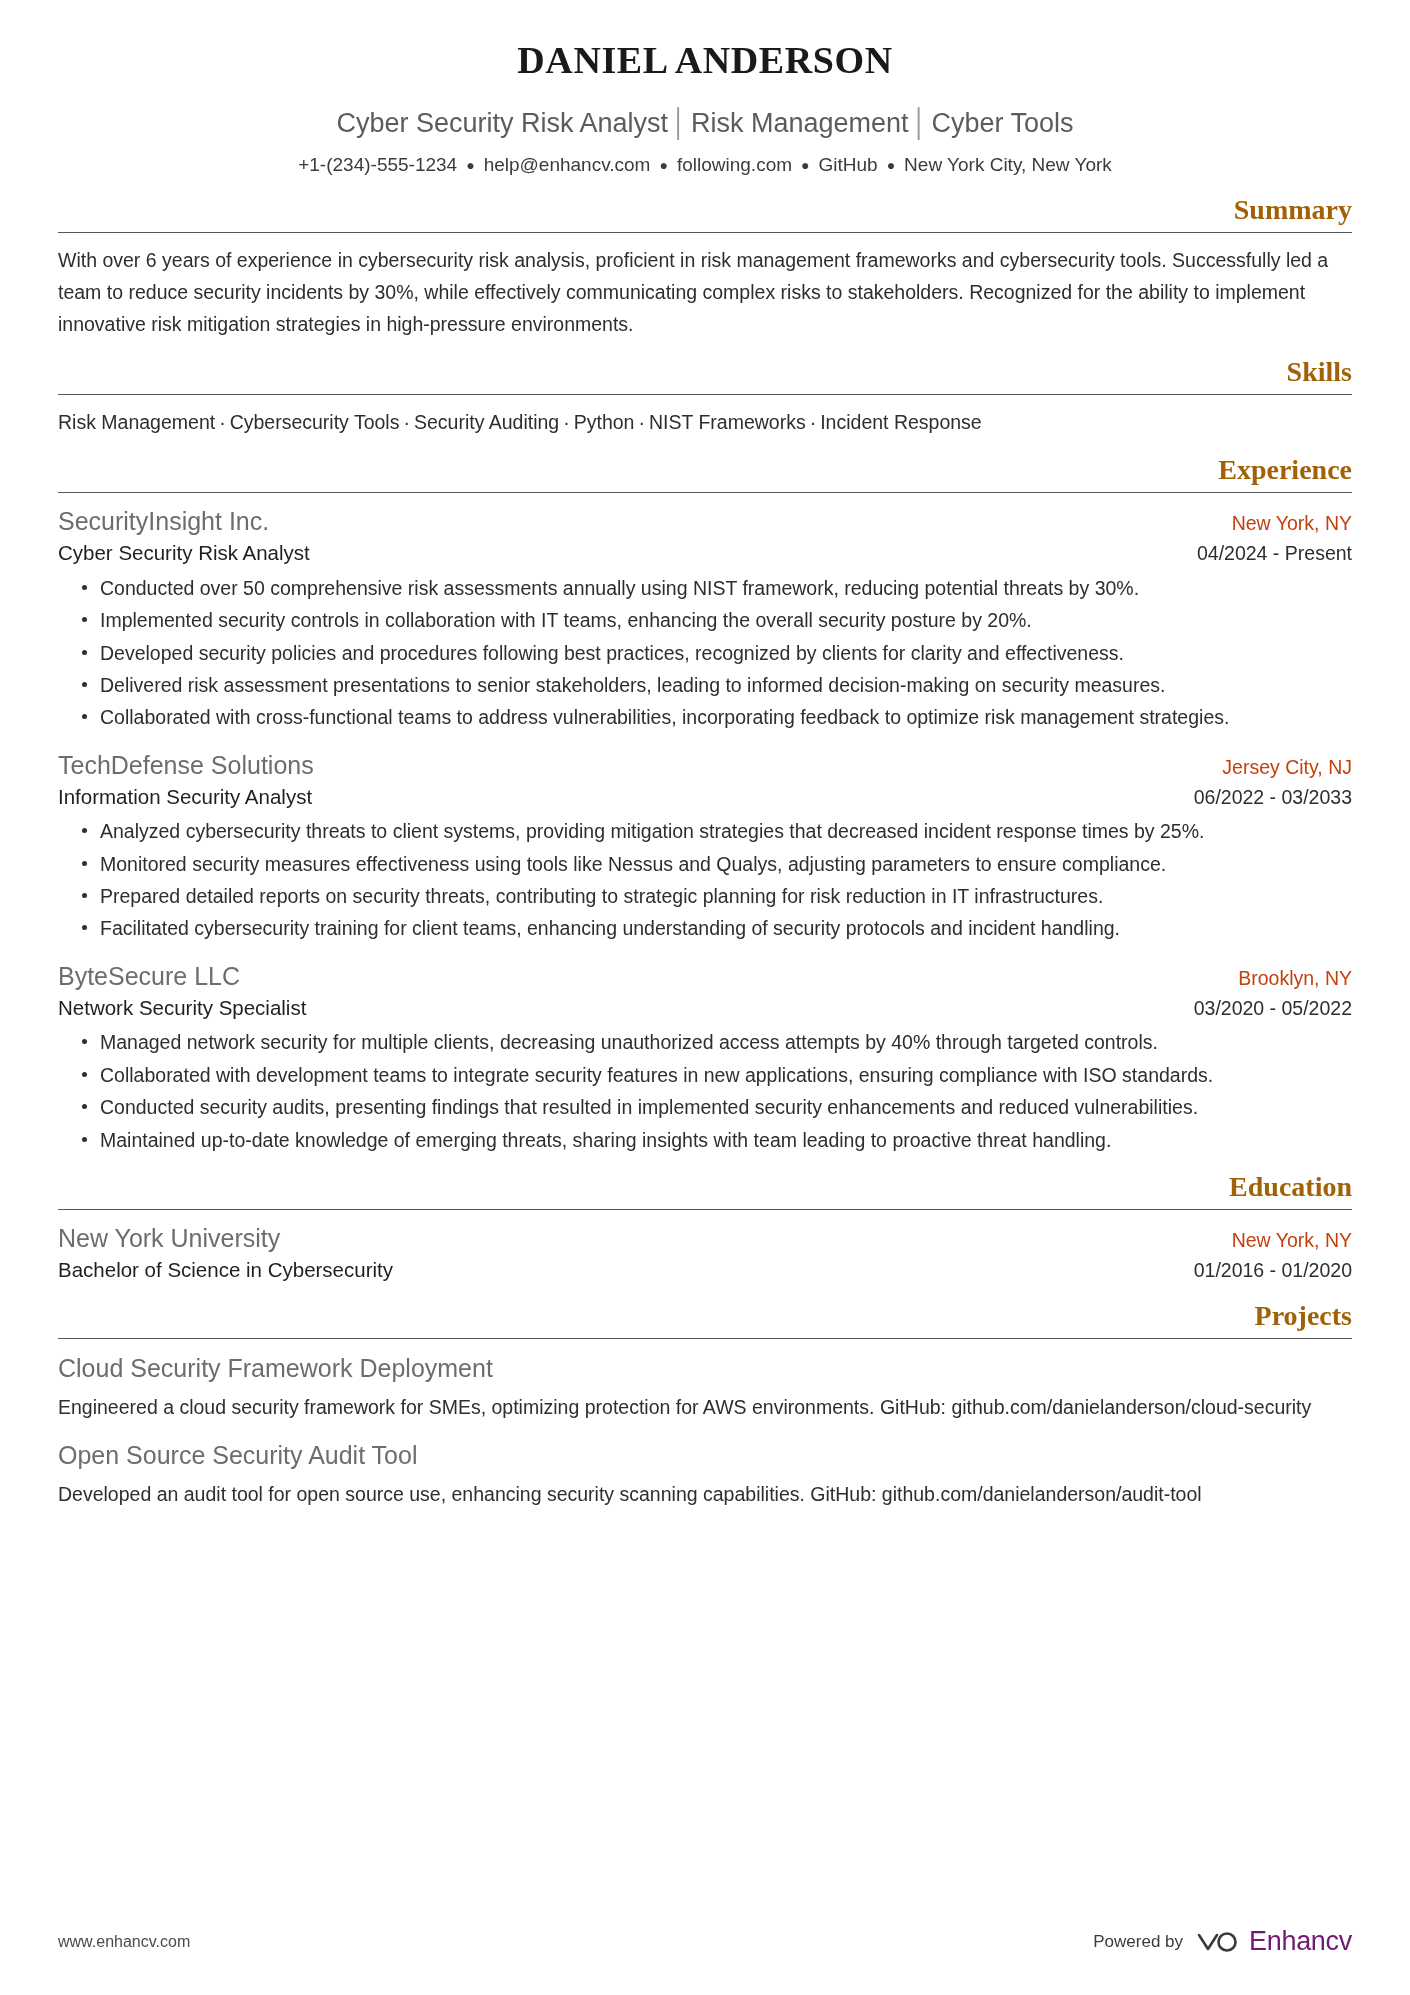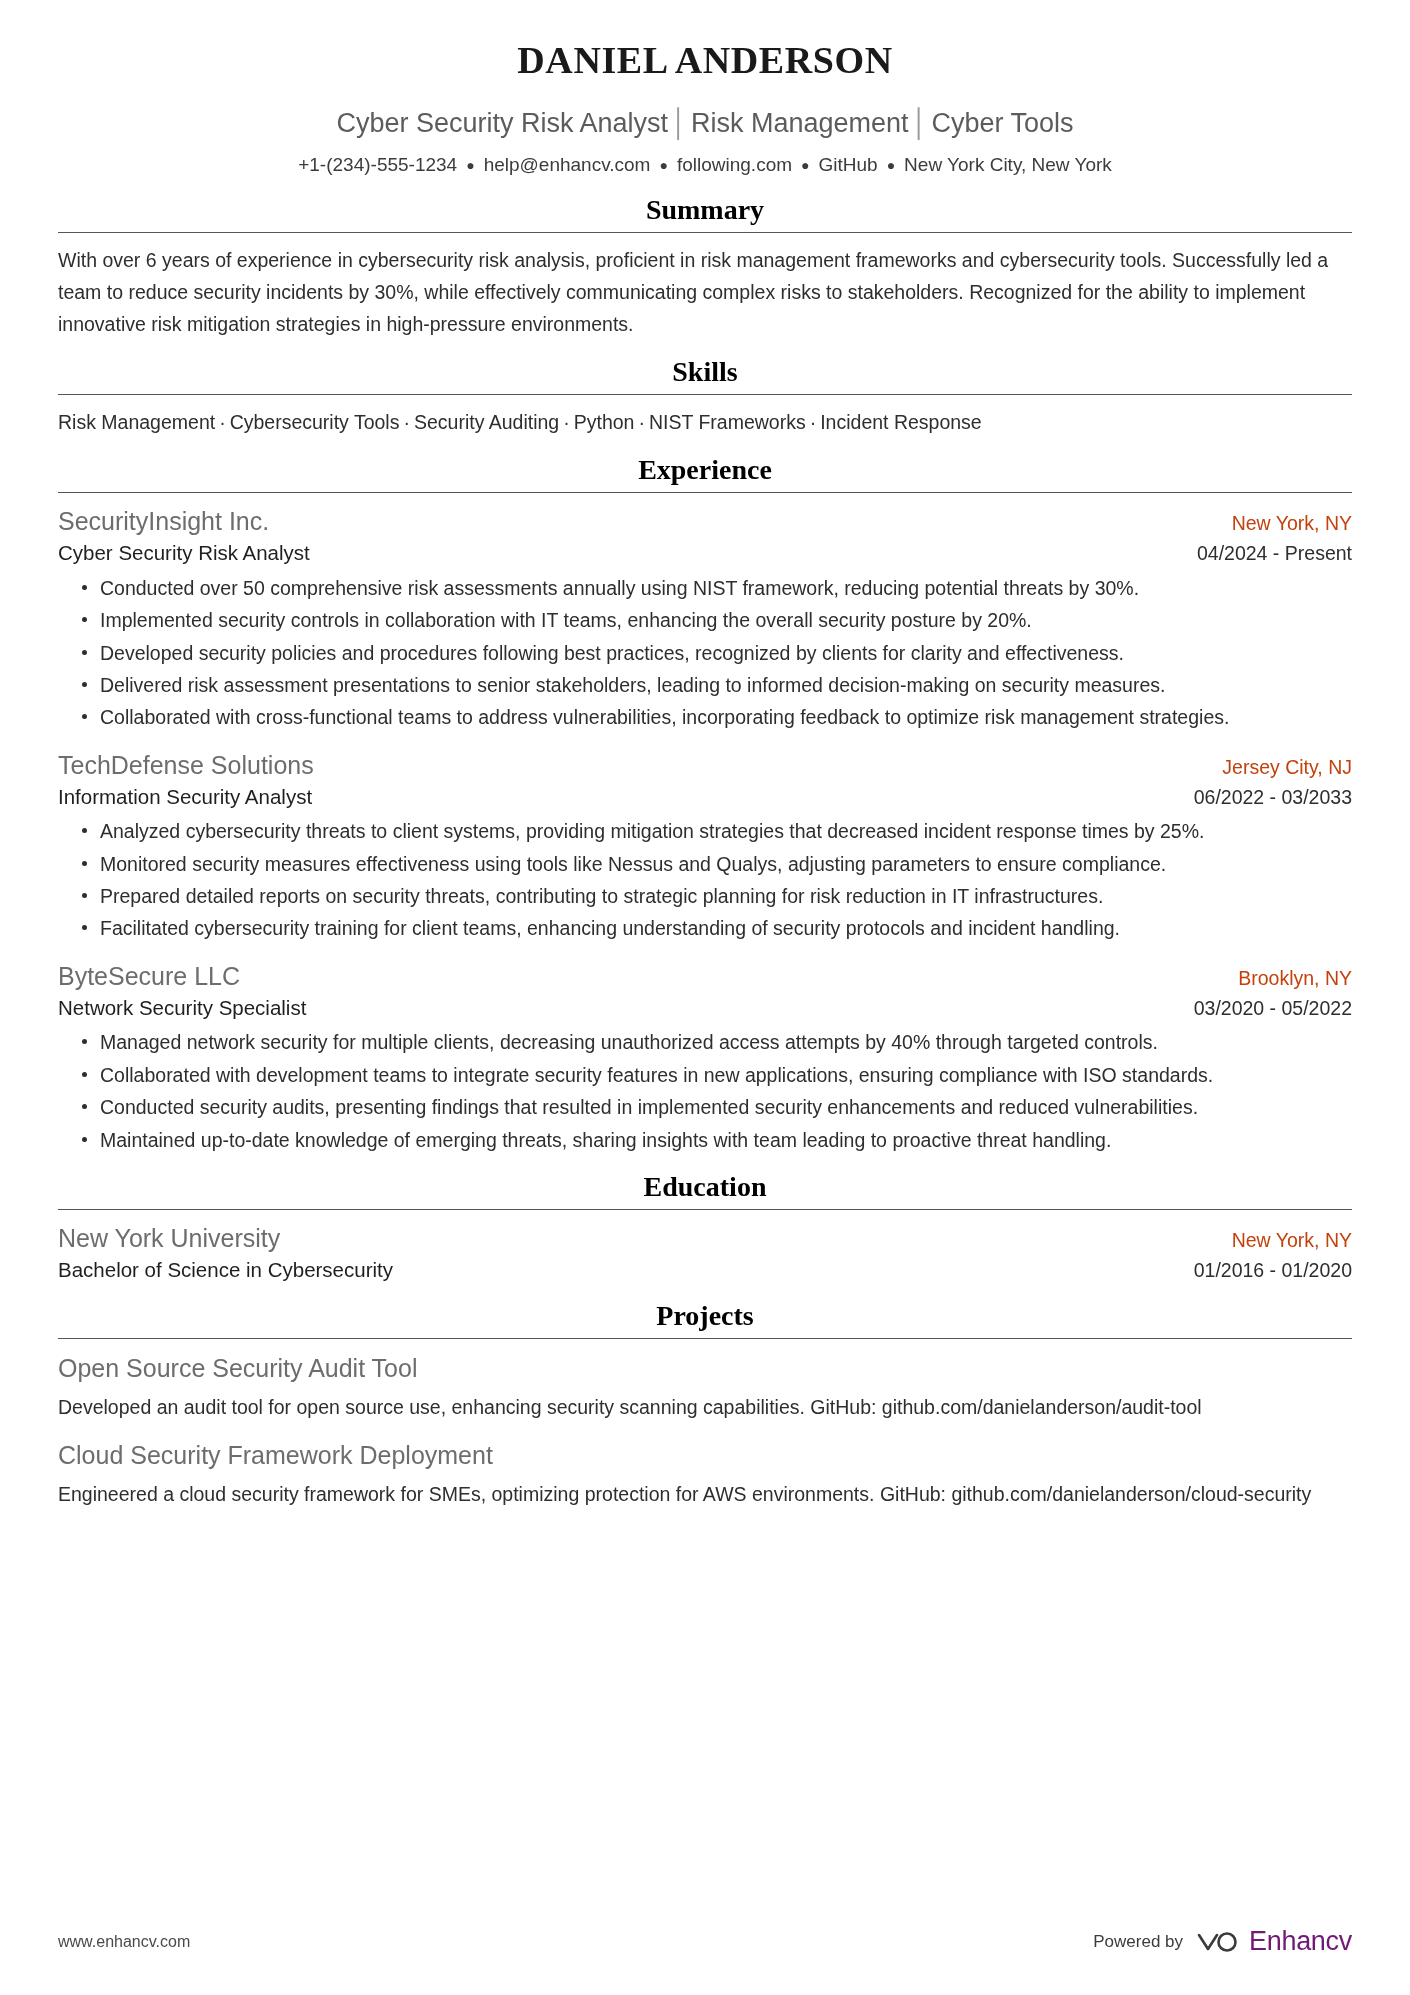--- a/index.html
+++ b/index.html
@@ -51,22 +51,22 @@
     font-size: 14px;
     vertical-align: middle;
   }
 
   
   .section { margin-top: 16px; }
   .section-title {
     font-family: "Liberation Serif", serif;
     font-size: 28px;
     font-weight: bold;
-    text-align: center;
-    color: #000000;
+    text-align: right;
+    color: #a16207;
     padding-bottom: 6px;
   }
   .rule {
     border-top: 1.6px solid #565656;
     width: 100%;
     margin-bottom: 12px;
   }
 
   .body-text {
     font-size: 19.5px;
@@ -283,27 +283,27 @@
         <div class="dates">01/2016 - 01/2020</div>
       </div>
     </div>
   </div>
 
   <div class="section">
     <div class="section-title">Projects</div>
     <div class="rule"></div>
 
     <div class="project">
+      <div class="project-title">Cloud Security Framework Deployment</div>
+      <div class="project-desc">Engineered a cloud security framework for SMEs, optimizing protection for AWS environments. GitHub: github.com/danielanderson/cloud-security</div>
+    </div>
+
+    <div class="project">
       <div class="project-title">Open Source Security Audit Tool</div>
       <div class="project-desc">Developed an audit tool for open source use, enhancing security scanning capabilities. GitHub: github.com/danielanderson/audit-tool</div>
-    </div>
-
-    <div class="project">
-      <div class="project-title">Cloud Security Framework Deployment</div>
-      <div class="project-desc">Engineered a cloud security framework for SMEs, optimizing protection for AWS environments. GitHub: github.com/danielanderson/cloud-security</div>
     </div>
   </div>
 
   <div class="footer">
     <div class="footer-url">www.enhancv.com</div>
     <div class="footer-right">
       <span class="powered">Powered by</span>
       <span class="brand">
         <svg width="46" height="30" viewBox="0 0 46 30">
           <path d="M4 8 L13 22 L22 8" fill="none" stroke="#3a3a3a" stroke-width="2.6" stroke-linecap="round" stroke-linejoin="round"></path>

